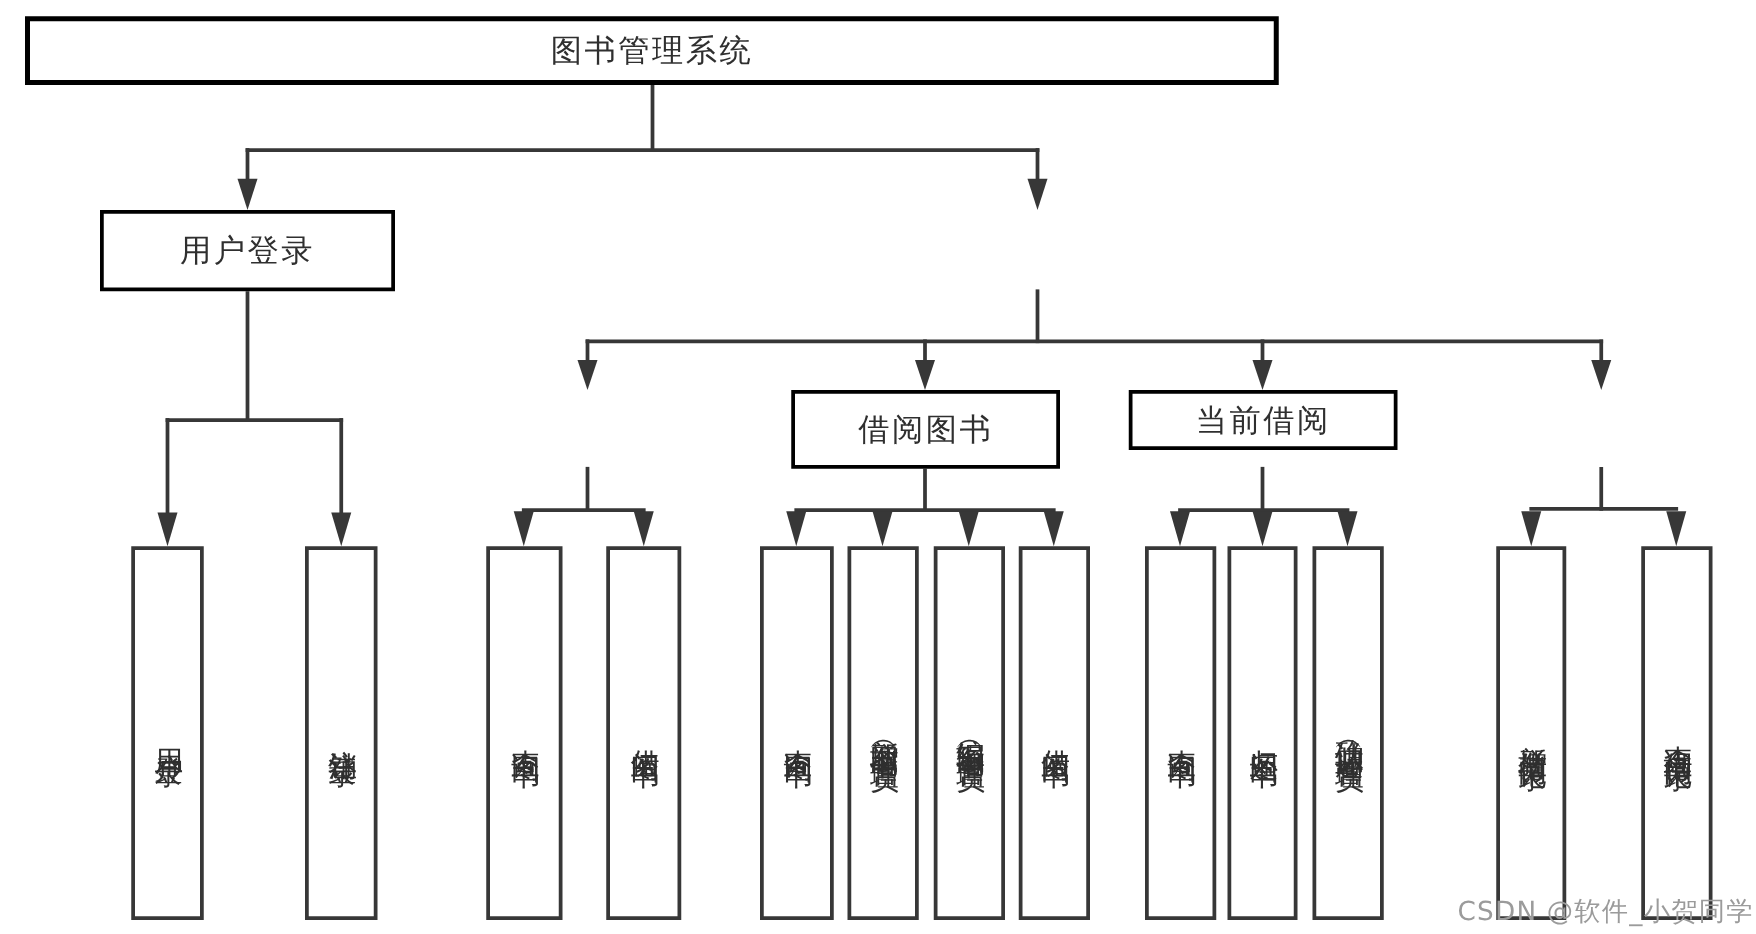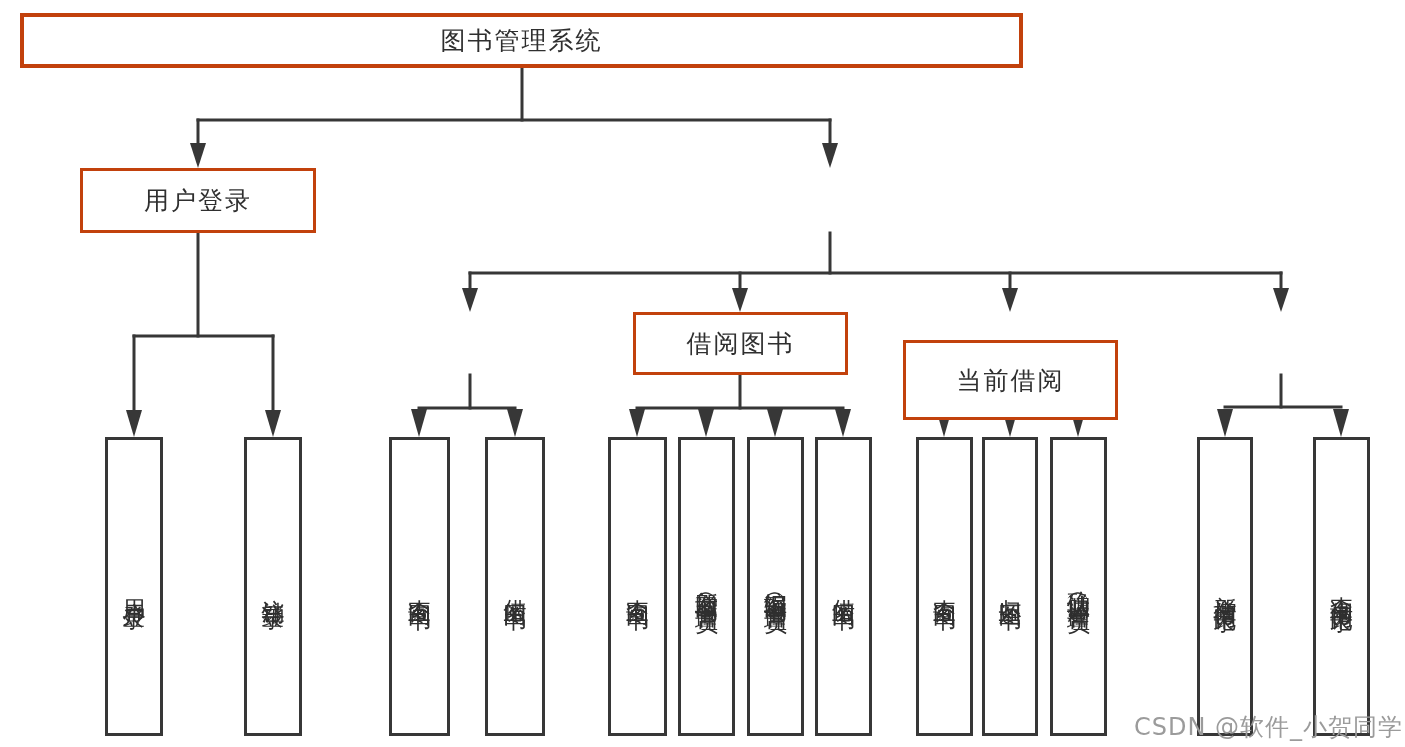--- a/index.html
+++ b/index.html
@@ -17,21 +17,21 @@
   }
   #connectors {
     position: absolute;
     left: 0; top: 0;
     width: 1405px; height: 747px;
     z-index: 1;
   }
   .hnode {
     position: absolute;
     box-sizing: border-box;
-    border: 3px solid #c2410c;
+    border: 3px solid #000000;
     background: #ffffff;
     display: flex;
     align-items: center;
     justify-content: center;
     font-size: 25px;
     letter-spacing: 2px;
     color: #2f2f2f;
     z-index: 2;
   }
   .hnode.root {
@@ -55,21 +55,21 @@
     font-size: 23px;
     letter-spacing: 3px;
     color: #2f2f2f;
     line-height: 1;
     white-space: nowrap;
   }
   #watermark {
     position: absolute;
     right: 2px;
     bottom: 4px;
-    font-size: 24px;
+    font-size: 21px;
     color: #9b9b9b;
     letter-spacing: 1px;
     z-index: 3;
     margin-left: 48px;
   }
 </style>
 </head>
 <body>
 
 <div id="canvas">
@@ -140,21 +140,21 @@
     <span>图书管理系统</span>
   </div>
 
   <div class="hnode" style="left:80px; top:168px; width:236px; height:65px;">
     <span>用户登录</span>
   </div>
 
   <div class="hnode" style="left:633px; top:312px; width:215px; height:63px;">
     <span>借阅图书</span>
   </div>
-  <div class="hnode" style="left:903px; top:312px; width:215px; height:80px;margin-top:28px;">
+  <div class="hnode" style="left:903px; top:312px; width:215px; height:48px;">
     <span>当前借阅</span>
   </div>
 
   <div class="vnode" style="left:105px; width:58px;">
     <span class="vtext">用户登录</span>
   </div>
   <div class="vnode" style="left:244px; width:58px;">
     <span class="vtext">注销登录</span>
   </div>
 

